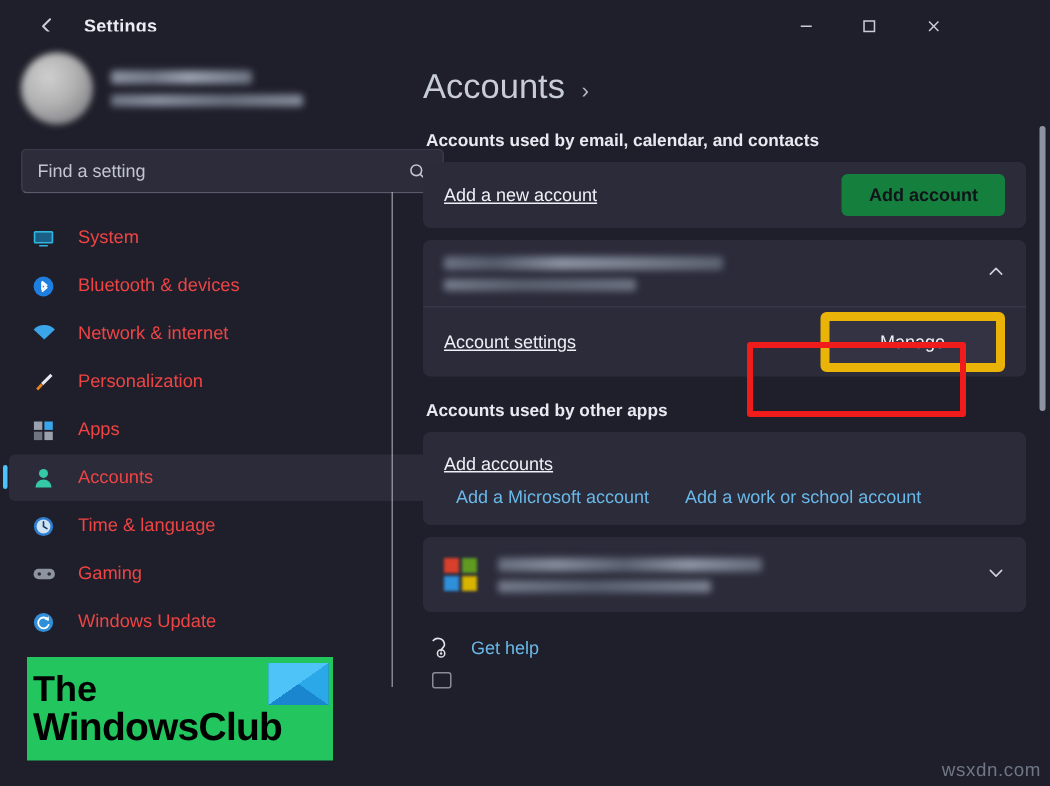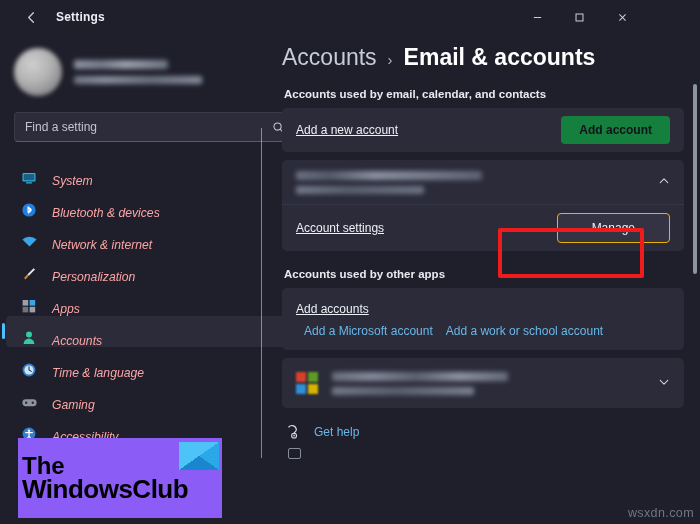--- a/index.html
+++ b/index.html
@@ -28,21 +28,21 @@
   }
   .win-controls { margin-left: auto; display: flex; height: 34px; }
   .win-btn {
     width: 42px; height: 34px; display: flex; align-items: center;
     justify-content: center; color: #c9cdd6; font-size: 12px;
   }
   .win-btn.close-btn { width: 44px; }
 
   
   .sidebar {
-    position: absolute; top: 34px; left: 0; width: 310px; height: 490px;
+    position: absolute; top: 21px; left: 0; width: 310px; height: 490px;
     background: #1f1f2b;
   }
   .account-block {
     display: flex; align-items: center; padding: 10px 0 0 14px; height: 66px;
   }
   .avatar {
     width: 48px; height: 48px; border-radius: 50%;
     background: radial-gradient(circle at 38% 34%, #cfcfcf 0%, #b2b2b2 42%, #8e8e92 72%, #6f6f78 100%);
     filter: blur(2.2px);
   }
@@ -64,23 +64,23 @@
   .searchbox input {
     flex: 1; background: transparent; border: none; outline: none;
     color: #d8dbe3; font-size: 12px; padding: 0 10px;
     font-family: "Liberation Sans", sans-serif;
   }
   .searchbox input::placeholder { color: #c2c6d0; }
   .search-icon { padding-right: 10px; color: #c2c6d0; font-size: 13px; display: flex; }
 
   .nav { margin-top: 14px; }
   .nav-item {
-    position: relative; display: flex; align-items: flex-end;
+    position: relative; display: flex; align-items: center;
     height: 31px; margin: 1px 8px 1px 6px; padding-left: 14px;
-    border-radius: 4px; color: #fca5a5; font-size: 12.2px; font-style: italic;
+    border-radius: 4px; color: #ef4444; font-size: 12.2px;
   }
   .nav-item.selected { background: #2b2b3a; }
   .nav-item.selected::before {
     content: ""; position: absolute; left: -4px; top: 7px;
     width: 3px; height: 16px; border-radius: 2px; background: #4cc2ff;
   }
   .nav-ico {
     width: 18px; height: 18px; margin-right: 14px;
     display: flex; align-items: center; justify-content: center;
   }
@@ -119,29 +119,29 @@
   .acct-blurs { flex: 1; }
   .bl1 { width: 186px; height: 9px; margin-bottom: 6px;
          background: linear-gradient(90deg,#6d7384 0%,#565c6b 18%,#8b91a1 42%,#777d8c 70%,#5c6271 100%); }
   .bl2 { width: 128px; height: 8px;
          background: linear-gradient(90deg,#767c8c 0%,#5a6070 40%,#6e7484 100%); }
   .chev { color: #cdd2dc; font-size: 11px; padding-left: 10px; }
 
   .manage-row { display: flex; align-items: center; min-height: 46px; padding: 0 14px; position: relative; justify-content: flex-end; }
   .btn-neutral {
     margin-left: auto; background: #333343; color: #eef1f6;
-    font-size: 12px; border: 1px solid #eab308; border-radius: 4px;
+    font-size: 12px; border: 6px solid #eab308; border-radius: 4px;
     padding: 7px 34px; font-family: "Liberation Sans", sans-serif;
   }
   .highlight-box {
     position: absolute; border: 4px solid #f01c1c; border-radius: 2px;
     pointer-events: none;
   }
 
-  .link-row { display: flex; gap: 13px; padding: 2px 14px 12px 22px; }
+  .link-row { display: flex; gap: 24px; padding: 2px 14px 12px 22px; }
   .link { color: #6ab8e8; font-size: 12px; }
 
   .ms-row { display: flex; align-items: center; min-height: 50px; padding: 8px 14px; }
   .ms-logo {
     width: 22px; height: 22px; display: grid;
     grid-template-columns: 1fr 1fr; grid-template-rows: 1fr 1fr;
     gap: 1.5px; filter: blur(1.1px); flex: none;
   }
   .ms-logo i { display: block; }
   .ms-blurs { margin-left: 14px; flex: 1; }
@@ -163,22 +163,22 @@
     position: absolute; right: 3px; top: 84px; width: 4px; height: 190px;
     background: #8d93a1; border-radius: 2px;
   }
   .sidebar-sep {
     position: absolute; left: 261px; top: 128px; width: 1px; height: 330px;
     background: #d7dae1; opacity: .55;
   }
 
   
   .twc-logo {
-    position: absolute; left: 18px; top: 438px; width: 204px; height: 80px;
-    background: #8b5cf6; display: flex; align-items: center; padding: 2px 4px;
+    position: absolute; left: 18px; top: 438px; width: 204px; height: 69px;
+    background: #22c55e; display: flex; align-items: center; padding: 2px 4px;
   }
   .twc-text { color: #000000; font-weight: bold; line-height: 0.98; }
   .twc-the { font-size: 24px; }
   .twc-club { font-size: 26px; letter-spacing: -.5px; }
   .twc-mark {
     position: absolute; right: 3px; top: 4px; width: 40px; height: 28px;
     background:
       linear-gradient(to bottom right, #4ec3f7 0%, #4ec3f7 50%, transparent 50%),
       linear-gradient(to bottom left, #2aa8e8 0%, #2aa8e8 50%, transparent 50%),
       linear-gradient(to top right, #1b86d0 0%, #1b86d0 50%, transparent 50%),
@@ -319,30 +319,20 @@
         <span class="nav-ico">
           <svg width="17" height="17" viewBox="0 0 17 17">
             <rect x="1.4" y="5.2" width="14.2" height="7" rx="3.4" fill="#8e949f"></rect>
             <circle cx="5.2" cy="8.7" r="1.2" fill="#2b2b3a"></circle>
             <circle cx="11.8" cy="8.7" r="1.2" fill="#2b2b3a"></circle>
           </svg>
         </span>
         <span class="nav-label">Gaming</span>
       </div>
 
-      <div class="nav-item">
-        <span class="nav-ico">
-          <svg width="16" height="16" viewBox="0 0 16 16">
-            <circle cx="8" cy="8" r="6.4" fill="#2f7fd0"></circle>
-            <circle cx="8" cy="4.8" r="1.2" fill="#ffffff"></circle>
-            <path d="M4.6 6.6 H11.4 M8 6.6 V10 M6 13 L8 10 L10 13" fill="none" stroke="#ffffff" stroke-width="1.15" stroke-linecap="round"></path>
-          </svg>
-        </span>
-        <span class="nav-label">Accessibility</span>
-      </div>
 
       <div class="nav-item">
         <span class="nav-ico">
           <svg width="16" height="16" viewBox="0 0 16 16">
             <circle cx="8" cy="8" r="6.4" fill="#2f8fd8"></circle>
             <path d="M11 6.2 A3.6 3.6 0 1 0 11.4 9.6" fill="none" stroke="#ffffff" stroke-width="1.2" stroke-linecap="round"></path>
             <path d="M11.6 3.9 L11.4 6.6 L8.8 6.2 Z" fill="#ffffff"></path>
           </svg>
         </span>
         <span class="nav-label">Windows Update</span>
@@ -351,21 +341,20 @@
     </div>
   </div>
 
   <div class="sidebar-sep"></div>
 
   <div class="content">
 
     <div class="breadcrumb">
       <span class="crumb-root">Accounts</span>
       <span class="crumb-sep">›</span>
-      <span class="crumb-current">Email &amp; accounts</span>
     </div>
 
     <div class="section-title">Accounts used by email, calendar, and contacts</div>
 
     <div class="card">
       <div class="card-row">
         <span class="row-label">Add a new account</span>
         <button class="btn-accent">Add account</button>
       </div>
     </div>

